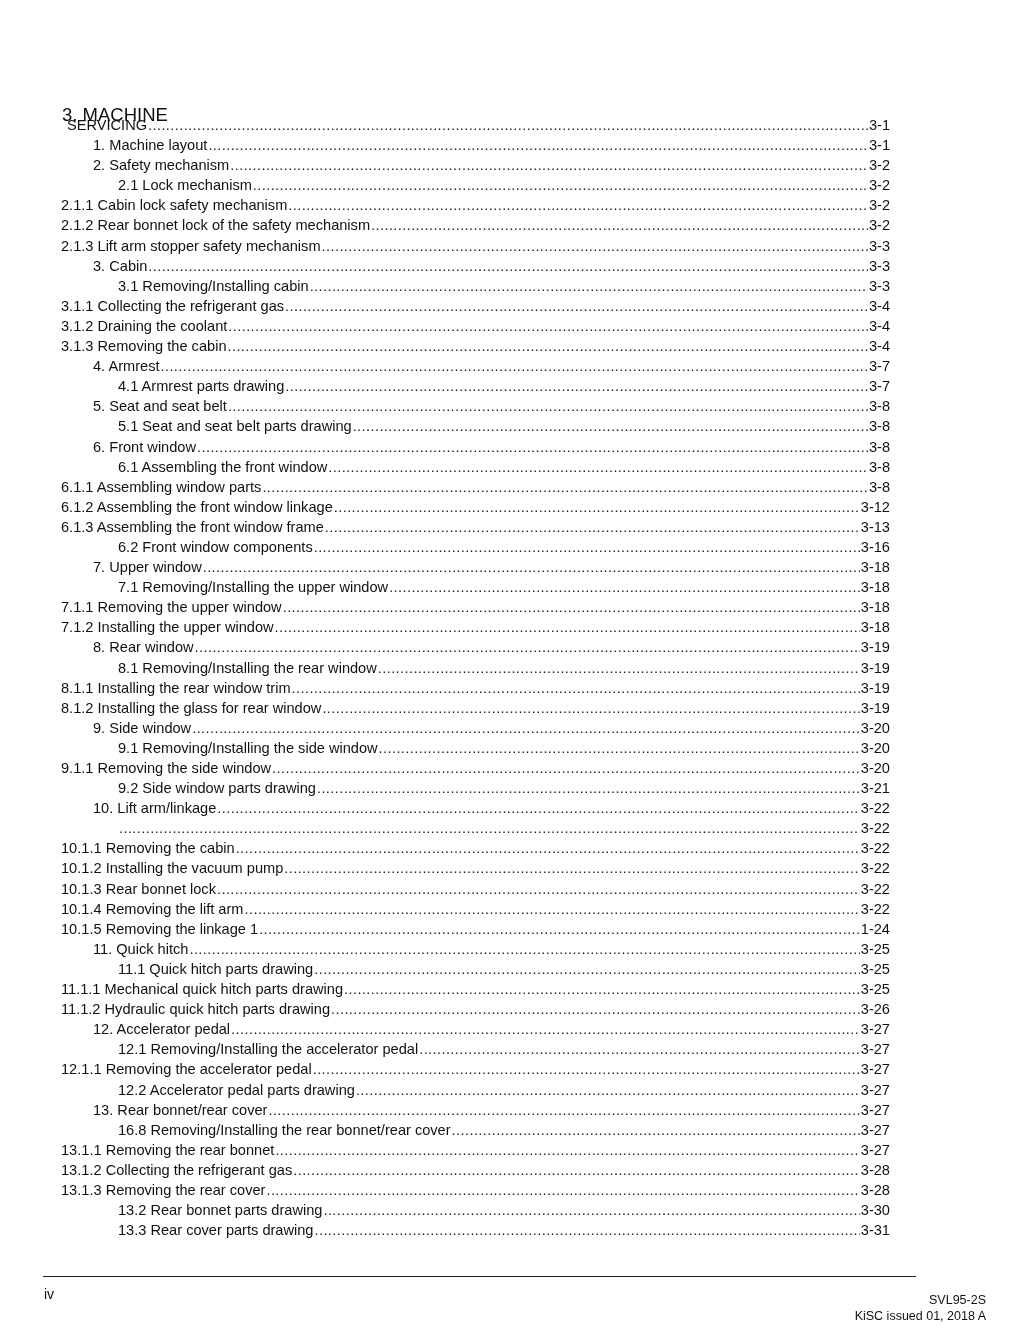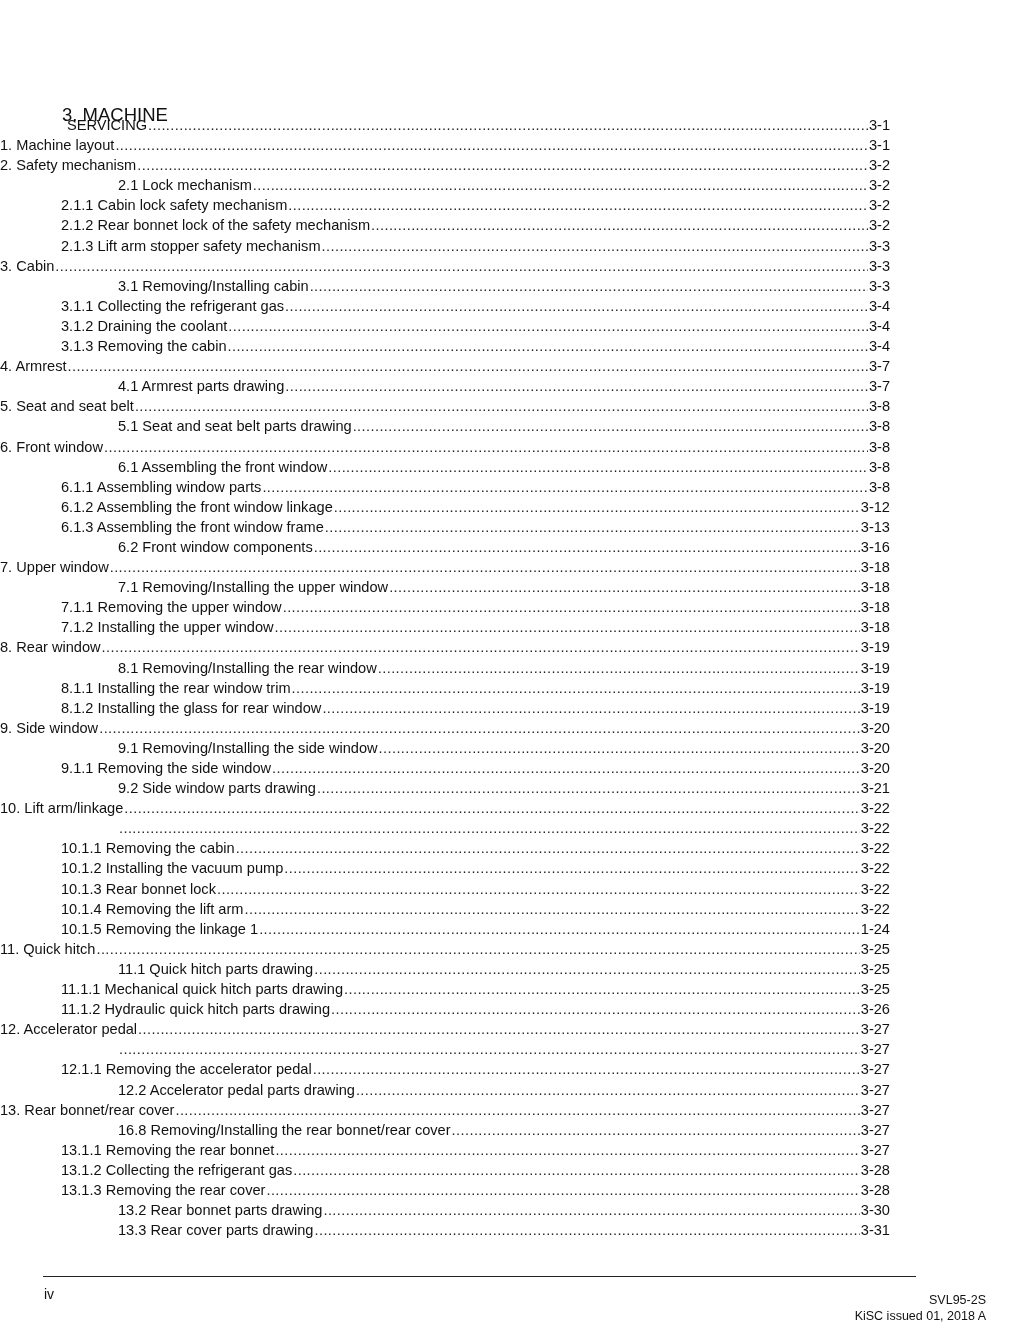--- a/index.html
+++ b/index.html
@@ -15,21 +15,21 @@
   .toc {
     position: absolute; left: 0; top: 115px; width: 1024px;
     margin: 0; padding: 0; list-style: none;
   }
   .toc-row {
     position: relative; height: 20.1px; line-height: 20.1px;
     font-size: 14.6px; display: flex; align-items: baseline;
     width: 890px;
   }
   .toc-row.l0 { padding-left: 67px; }
-  .toc-row.l1 { }
+  .toc-row.l1 { padding-left: 93px; }
   .toc-row.l2 { padding-left: 118px; }
   .toc-row.l3 { padding-left: 61px; }
   .toc-row { box-sizing: border-box; }
   .toc-label { white-space: nowrap; flex: 0 0 auto; }
   .toc-leader {
     flex: 1 1 auto; overflow: hidden; white-space: nowrap;
     margin: 0 1px; color: #222; letter-spacing: 0.4px;
     min-width: 10px;
   }
   .toc-leader::before {
@@ -277,20 +277,21 @@
     <span class="toc-label">11.1.2 Hydraulic quick hitch parts drawing</span>
     <span class="toc-leader"></span>
     <span class="toc-page">3-26</span>
   </li>
     <li class="toc-row l1">
     <span class="toc-label">12. Accelerator pedal</span>
     <span class="toc-leader"></span>
     <span class="toc-page">3-27</span>
   </li>
     <li class="toc-row l2">
+    <span class="toc-label">12.1 Removing/Installing the accelerator pedal</span>
     <span class="toc-leader"></span>
     <span class="toc-page">3-27</span>
   </li>
     <li class="toc-row l3">
     <span class="toc-label">12.1.1 Removing the accelerator pedal</span>
     <span class="toc-leader"></span>
     <span class="toc-page">3-27</span>
   </li>
     <li class="toc-row l2">
     <span class="toc-label">12.2 Accelerator pedal parts drawing</span>

